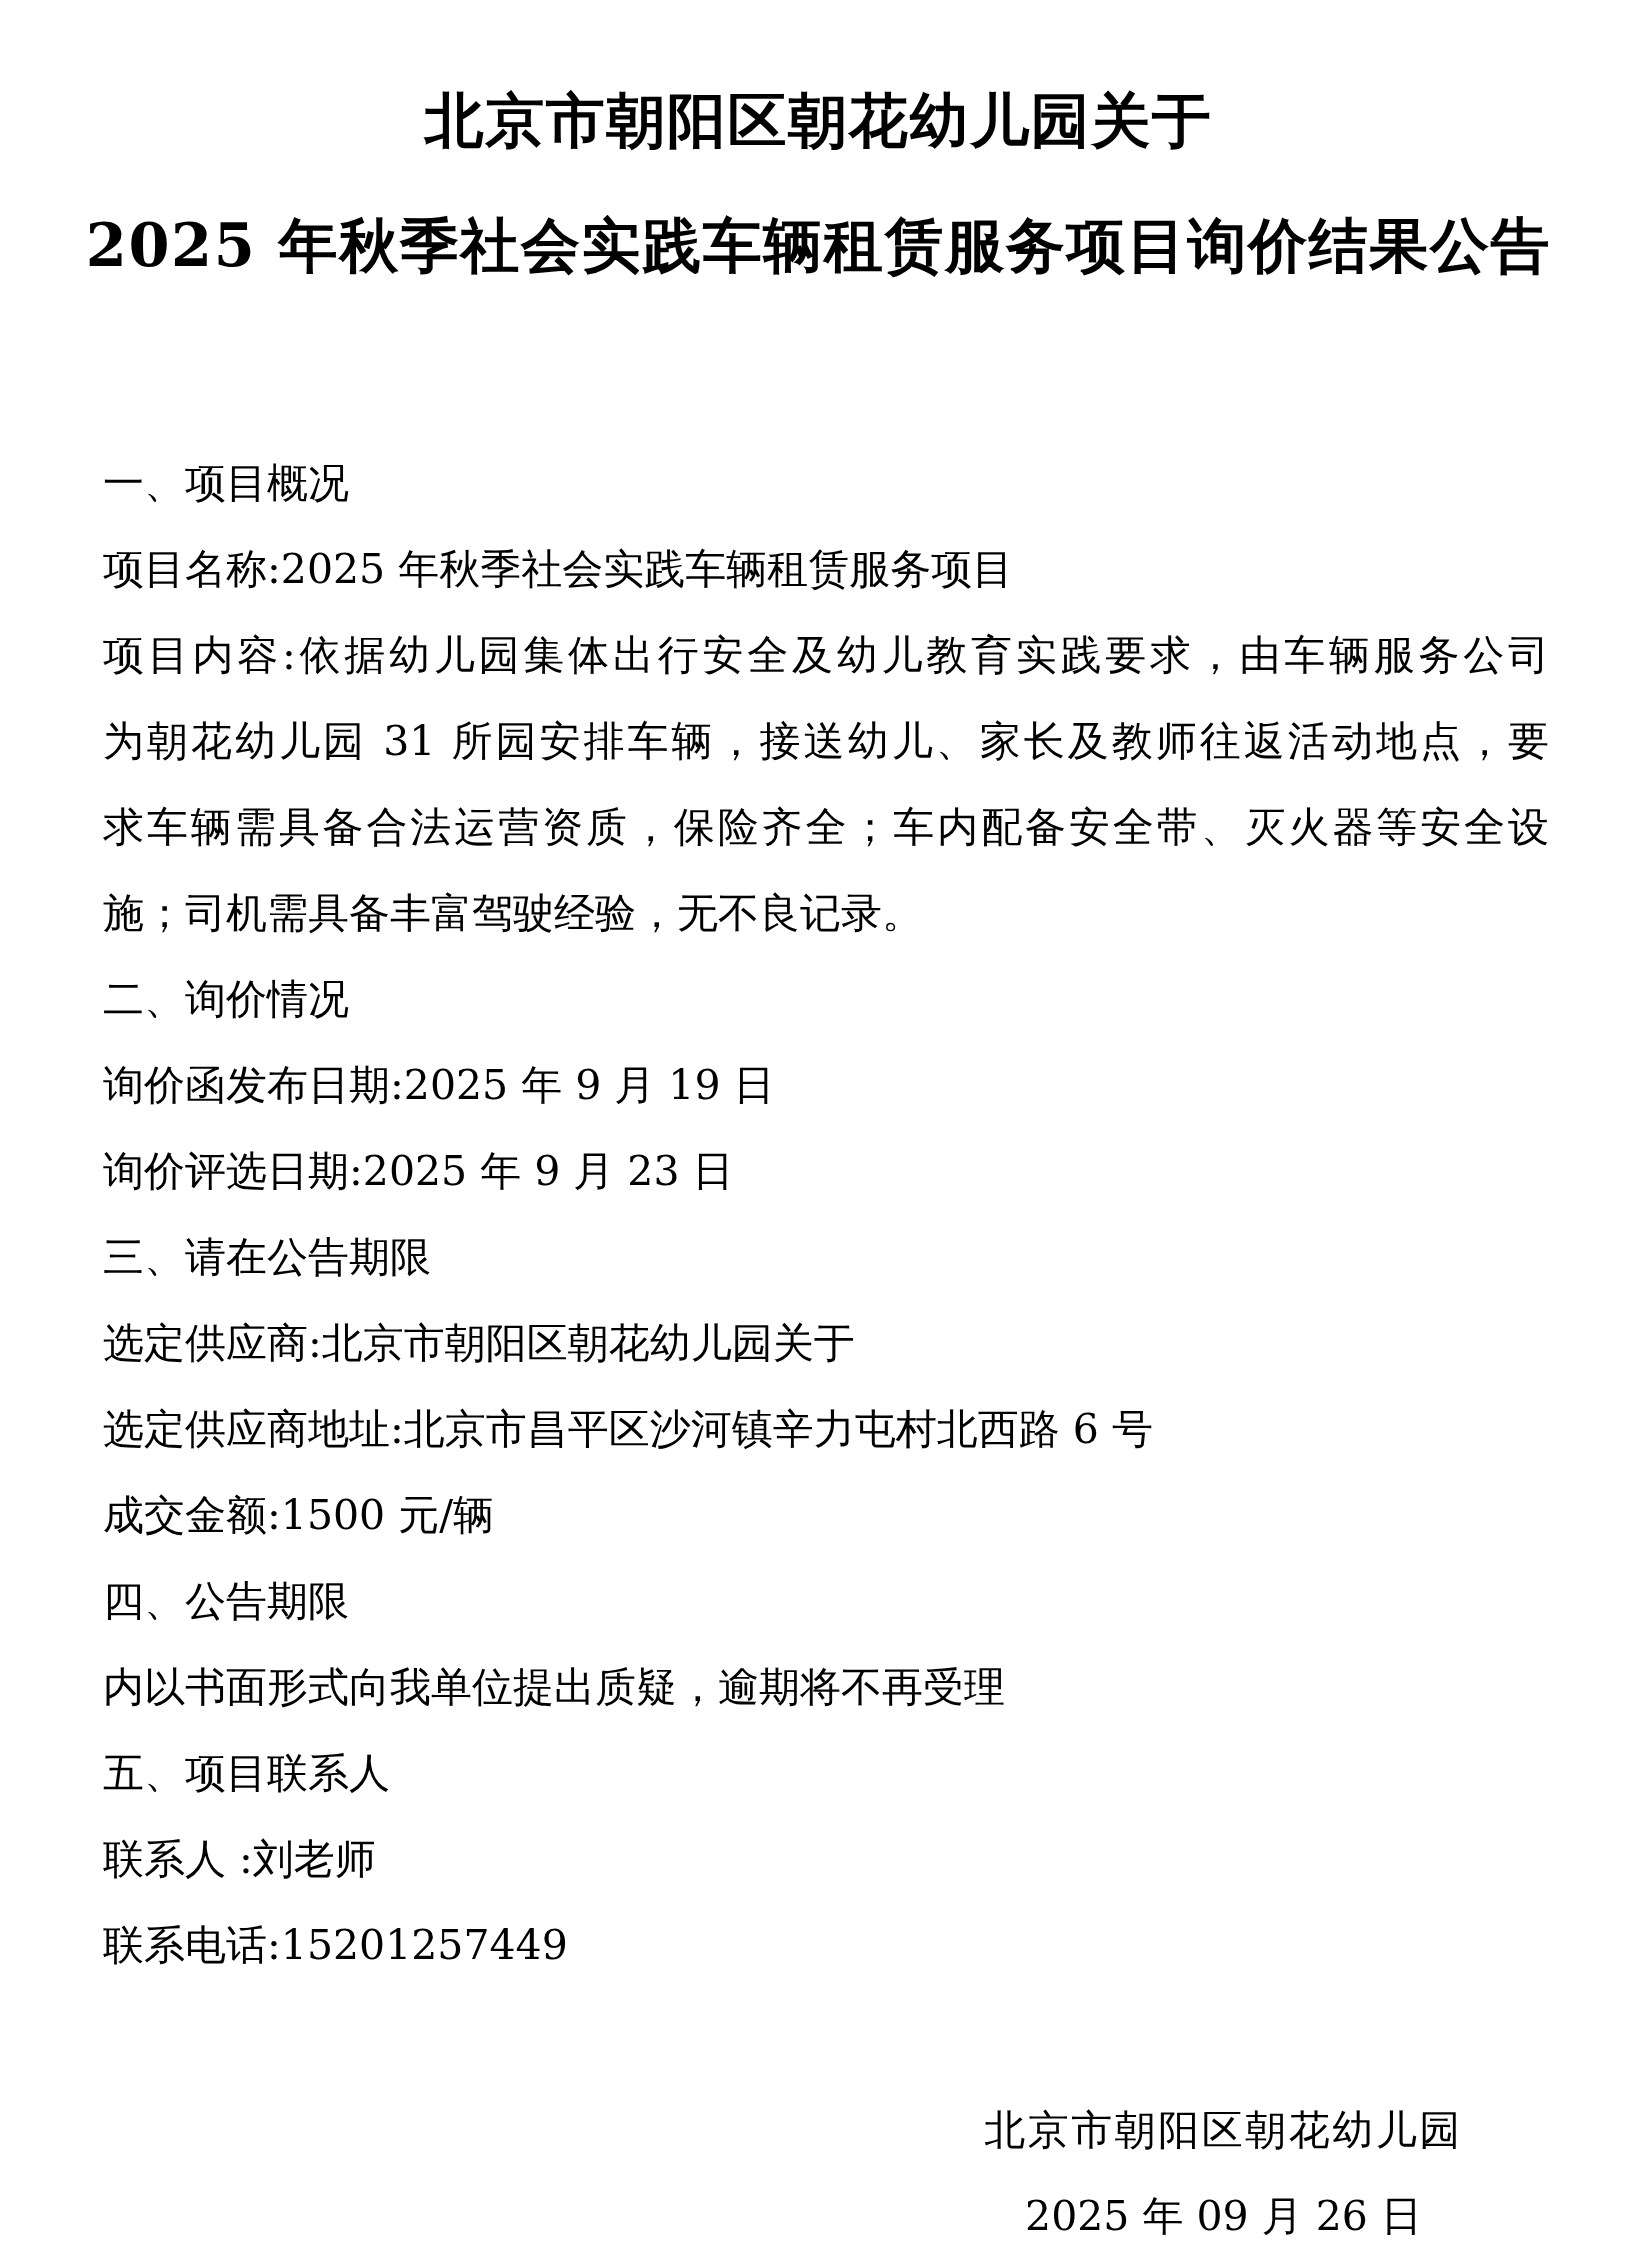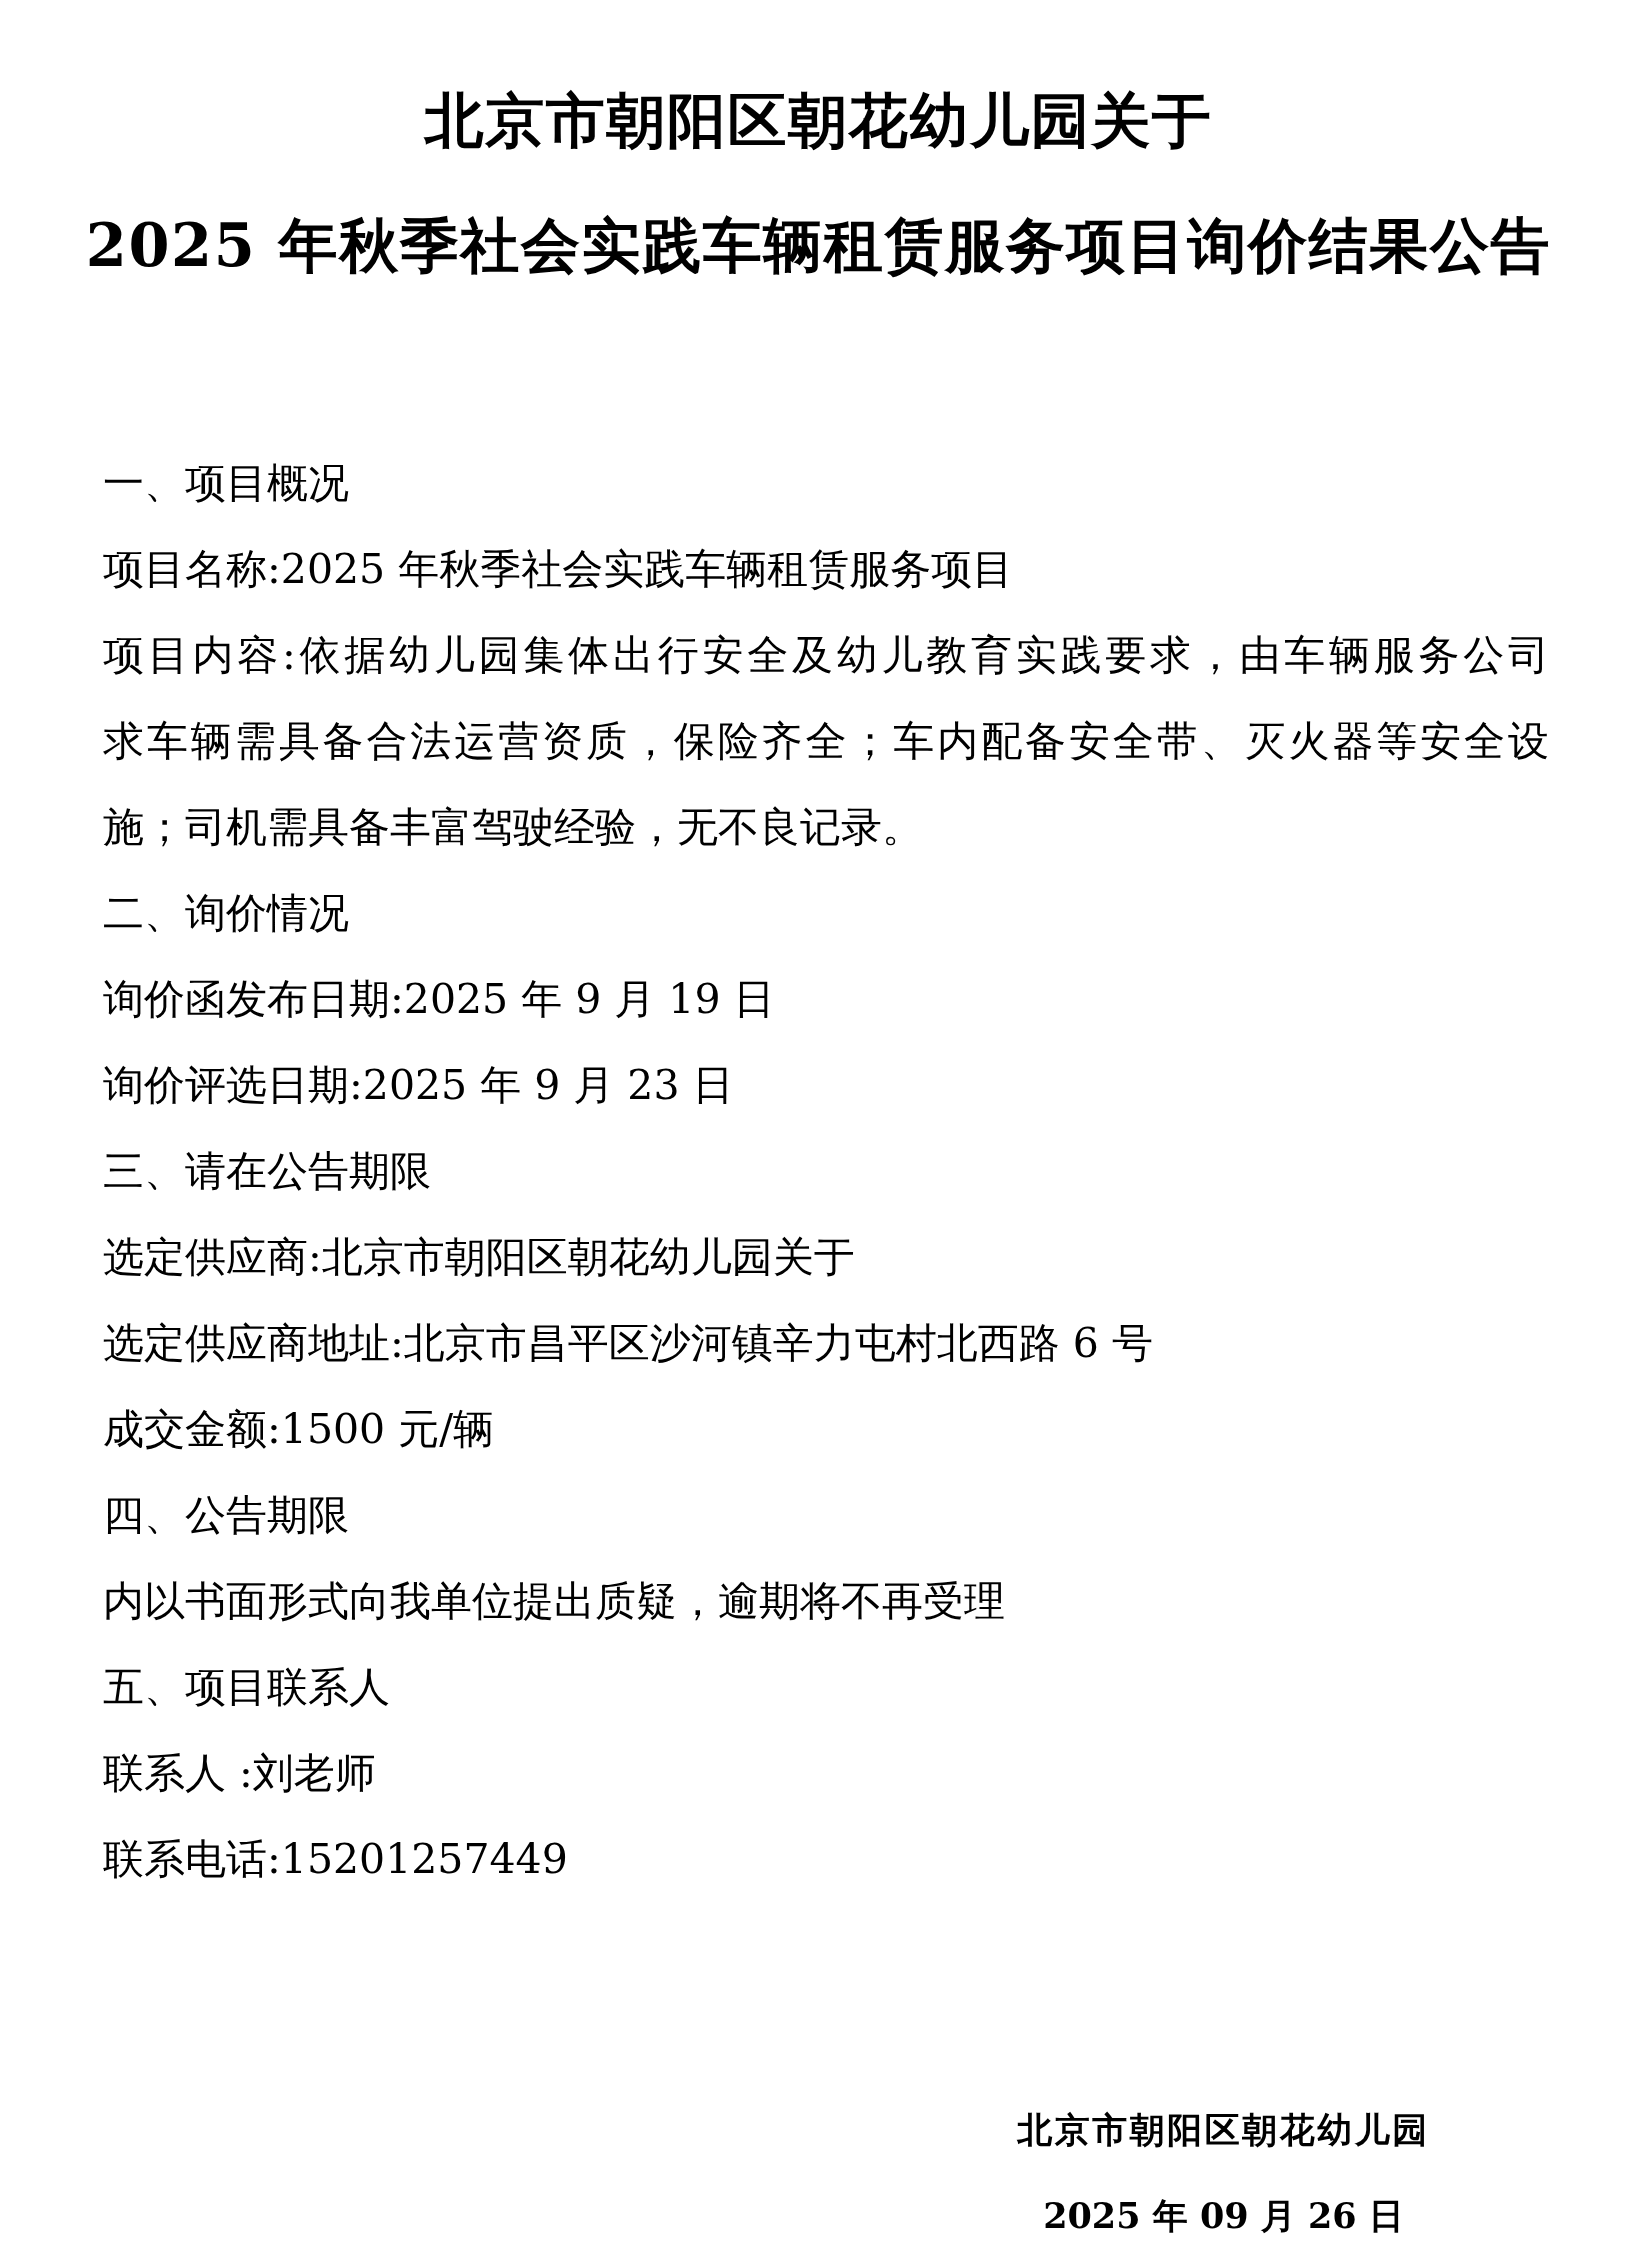--- a/index.html
+++ b/index.html
@@ -45,43 +45,43 @@
   .body-line.justified {
     text-align: justify;
     text-align-last: justify;
   }
   .signature-block {
     position: absolute;
     top: 2067px;
     right: 170px;
     width: 487px;
     text-align: center;
-    font-size: 35px;
+    font-size: 41px;
     line-height: 86px;
     white-space: nowrap;
-    font-weight: bold;
   }
   .sig-org {
     letter-spacing: 2.5px;
   }
 </style>
 </head>
 <body>
 
 <div class="page">
 
   <header class="title-block">
     <div class="title-line">北京市朝阳区朝花幼儿园关于</div>
     <div class="title-line">2025 年秋季社会实践车辆租赁服务项目询价结果公告</div>
   </header>
 
   <main class="body-block">
       <div class="body-line">一、项目概况</div>
       <div class="body-line">项目名称:2025 年秋季社会实践车辆租赁服务项目</div>
       <div class="body-line justified">项目内容:依据幼儿园集体出行安全及幼儿教育实践要求，由车辆服务公司</div>
+      <div class="body-line justified">为朝花幼儿园 31 所园安排车辆，接送幼儿、家长及教师往返活动地点，要</div>
       <div class="body-line justified">求车辆需具备合法运营资质，保险齐全；车内配备安全带、灭火器等安全设</div>
       <div class="body-line">施；司机需具备丰富驾驶经验，无不良记录。</div>
       <div class="body-line">二、询价情况</div>
       <div class="body-line">询价函发布日期:2025 年 9 月 19 日</div>
       <div class="body-line">询价评选日期:2025 年 9 月 23 日</div>
       <div class="body-line">三、请在公告期限</div>
       <div class="body-line">选定供应商:北京市朝阳区朝花幼儿园关于</div>
       <div class="body-line">选定供应商地址:北京市昌平区沙河镇辛力屯村北西路 6 号</div>
       <div class="body-line">成交金额:1500 元/辆</div>
       <div class="body-line">四、公告期限</div>

